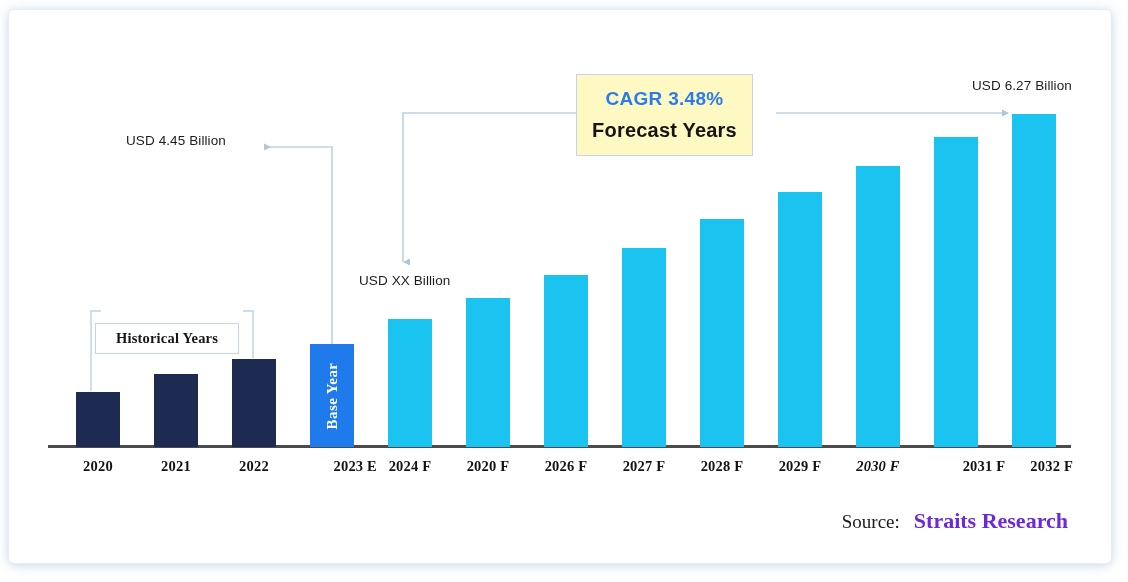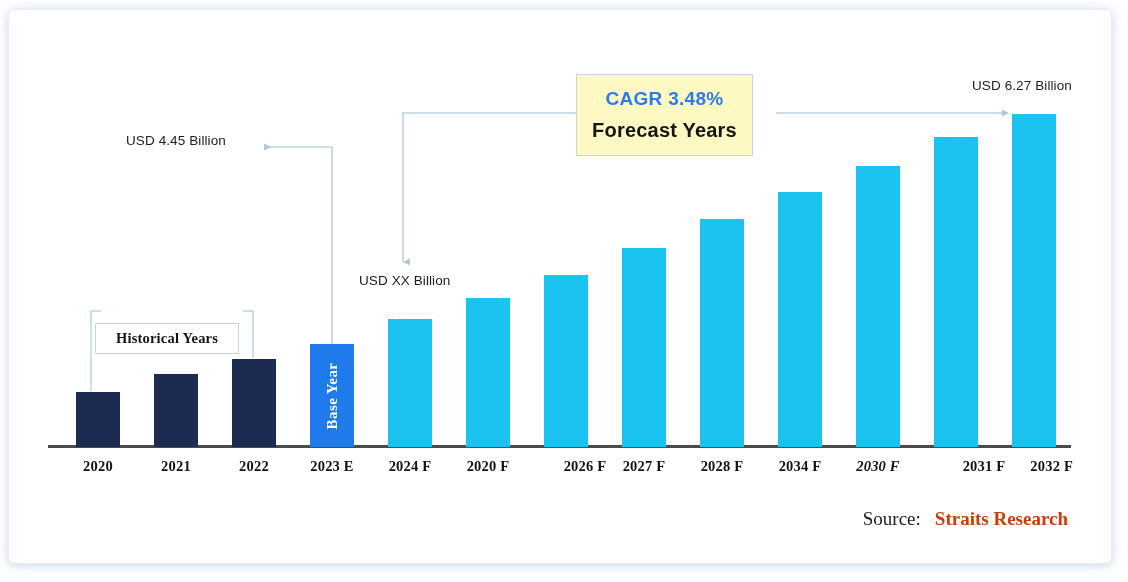--- a/index.html
+++ b/index.html
@@ -157,22 +157,22 @@
     gap: 14px;
   }
   #source-label {
     font-family: "Liberation Serif", serif;
     font-size: 19px;
     color: #1b1b1b;
   }
   #source-name {
     font-family: "Liberation Serif", serif;
     font-weight: bold;
-    font-size: 19px;
-    color: #c2410c;
+    font-size: 22px;
+    color: #6d28d9;
   }
 
   
   #connectors {
     position: absolute;
     left: 0;
     top: 0;
     width: 1128px;
     height: 582px;
     pointer-events: none;
@@ -223,33 +223,33 @@
     <div id="bars-layer">
         <div class="bar" style="left: 76px; width: 44px; height: 55px; background: rgb(29, 42, 82);"></div>
         <div class="bar-label" style="left: 59px; width: 78px;">2020</div>
         <div class="bar" style="left: 154px; width: 44px; height: 73px; background: rgb(29, 42, 82);"></div>
         <div class="bar-label" style="left: 137px; width: 78px;">2021</div>
         <div class="bar" style="left: 232px; width: 44px; height: 88px; background: rgb(29, 42, 82);"></div>
         <div class="bar-label" style="left: 215px; width: 78px;">2022</div>
         <div class="bar" style="left: 310px; width: 44px; height: 103px; background: rgb(31, 123, 236);">
           <span class="base-year-text">Base Year</span>
         </div>
-        <div class="bar-label" style="left: 293px; width: 78px;">2023 E</div>
+        <div class="bar-label" style="left: 299px; width: 78px; text-align: right;">2023 E</div>
         <div class="bar" style="left: 388px; width: 44px; height: 128px; background: rgb(26, 195, 240);"></div>
         <div class="bar-label" style="left: 371px; width: 78px;">2024 F</div>
         <div class="bar" style="left: 466px; width: 44px; height: 149px; background: rgb(26, 195, 240);"></div>
         <div class="bar-label" style="left: 449px; width: 78px;">2020 F</div>
         <div class="bar" style="left: 544px; width: 44px; height: 172px; background: rgb(26, 195, 240);"></div>
-        <div class="bar-label" style="left: 546px; width: 78px;">2026 F</div>
+        <div class="bar-label" style="left: 527px; width: 78px;">2026 F</div>
         <div class="bar" style="left: 622px; width: 44px; height: 199px; background: rgb(26, 195, 240);"></div>
         <div class="bar-label" style="left: 605px; width: 78px; font-family: Liberation Serif, serif;">2027 F</div>
         <div class="bar" style="left: 700px; width: 44px; height: 228px; background: rgb(26, 195, 240);"></div>
         <div class="bar-label" style="left: 683px; width: 78px;">2028 F</div>
         <div class="bar" style="left: 778px; width: 44px; height: 255px; background: rgb(26, 195, 240);"></div>
-        <div class="bar-label" style="left: 761px; width: 78px;">2034 F</div>
+        <div class="bar-label" style="left: 761px; width: 78px;">2029 F</div>
         <div class="bar" style="left: 856px; width: 44px; height: 281px; background: rgb(26, 195, 240);"></div>
         <div class="bar-label" style="left: 839px; width: 78px; font-style: italic;">2030 F</div>
         <div class="bar" style="left: 934px; width: 44px; height: 310px; background: rgb(26, 195, 240);"></div>
         <div class="bar-label" style="left: 945px; width: 78px;">2031 F</div>
         <div class="bar" style="left: 1012px; width: 44px; height: 333px; background: rgb(26, 195, 240);"></div>
         <div class="bar-label" style="left: 995px; width: 78px; text-align: right;">2032 F</div>
       </div>
 
     <div id="hist-box">
       <span>Historical Years</span>

